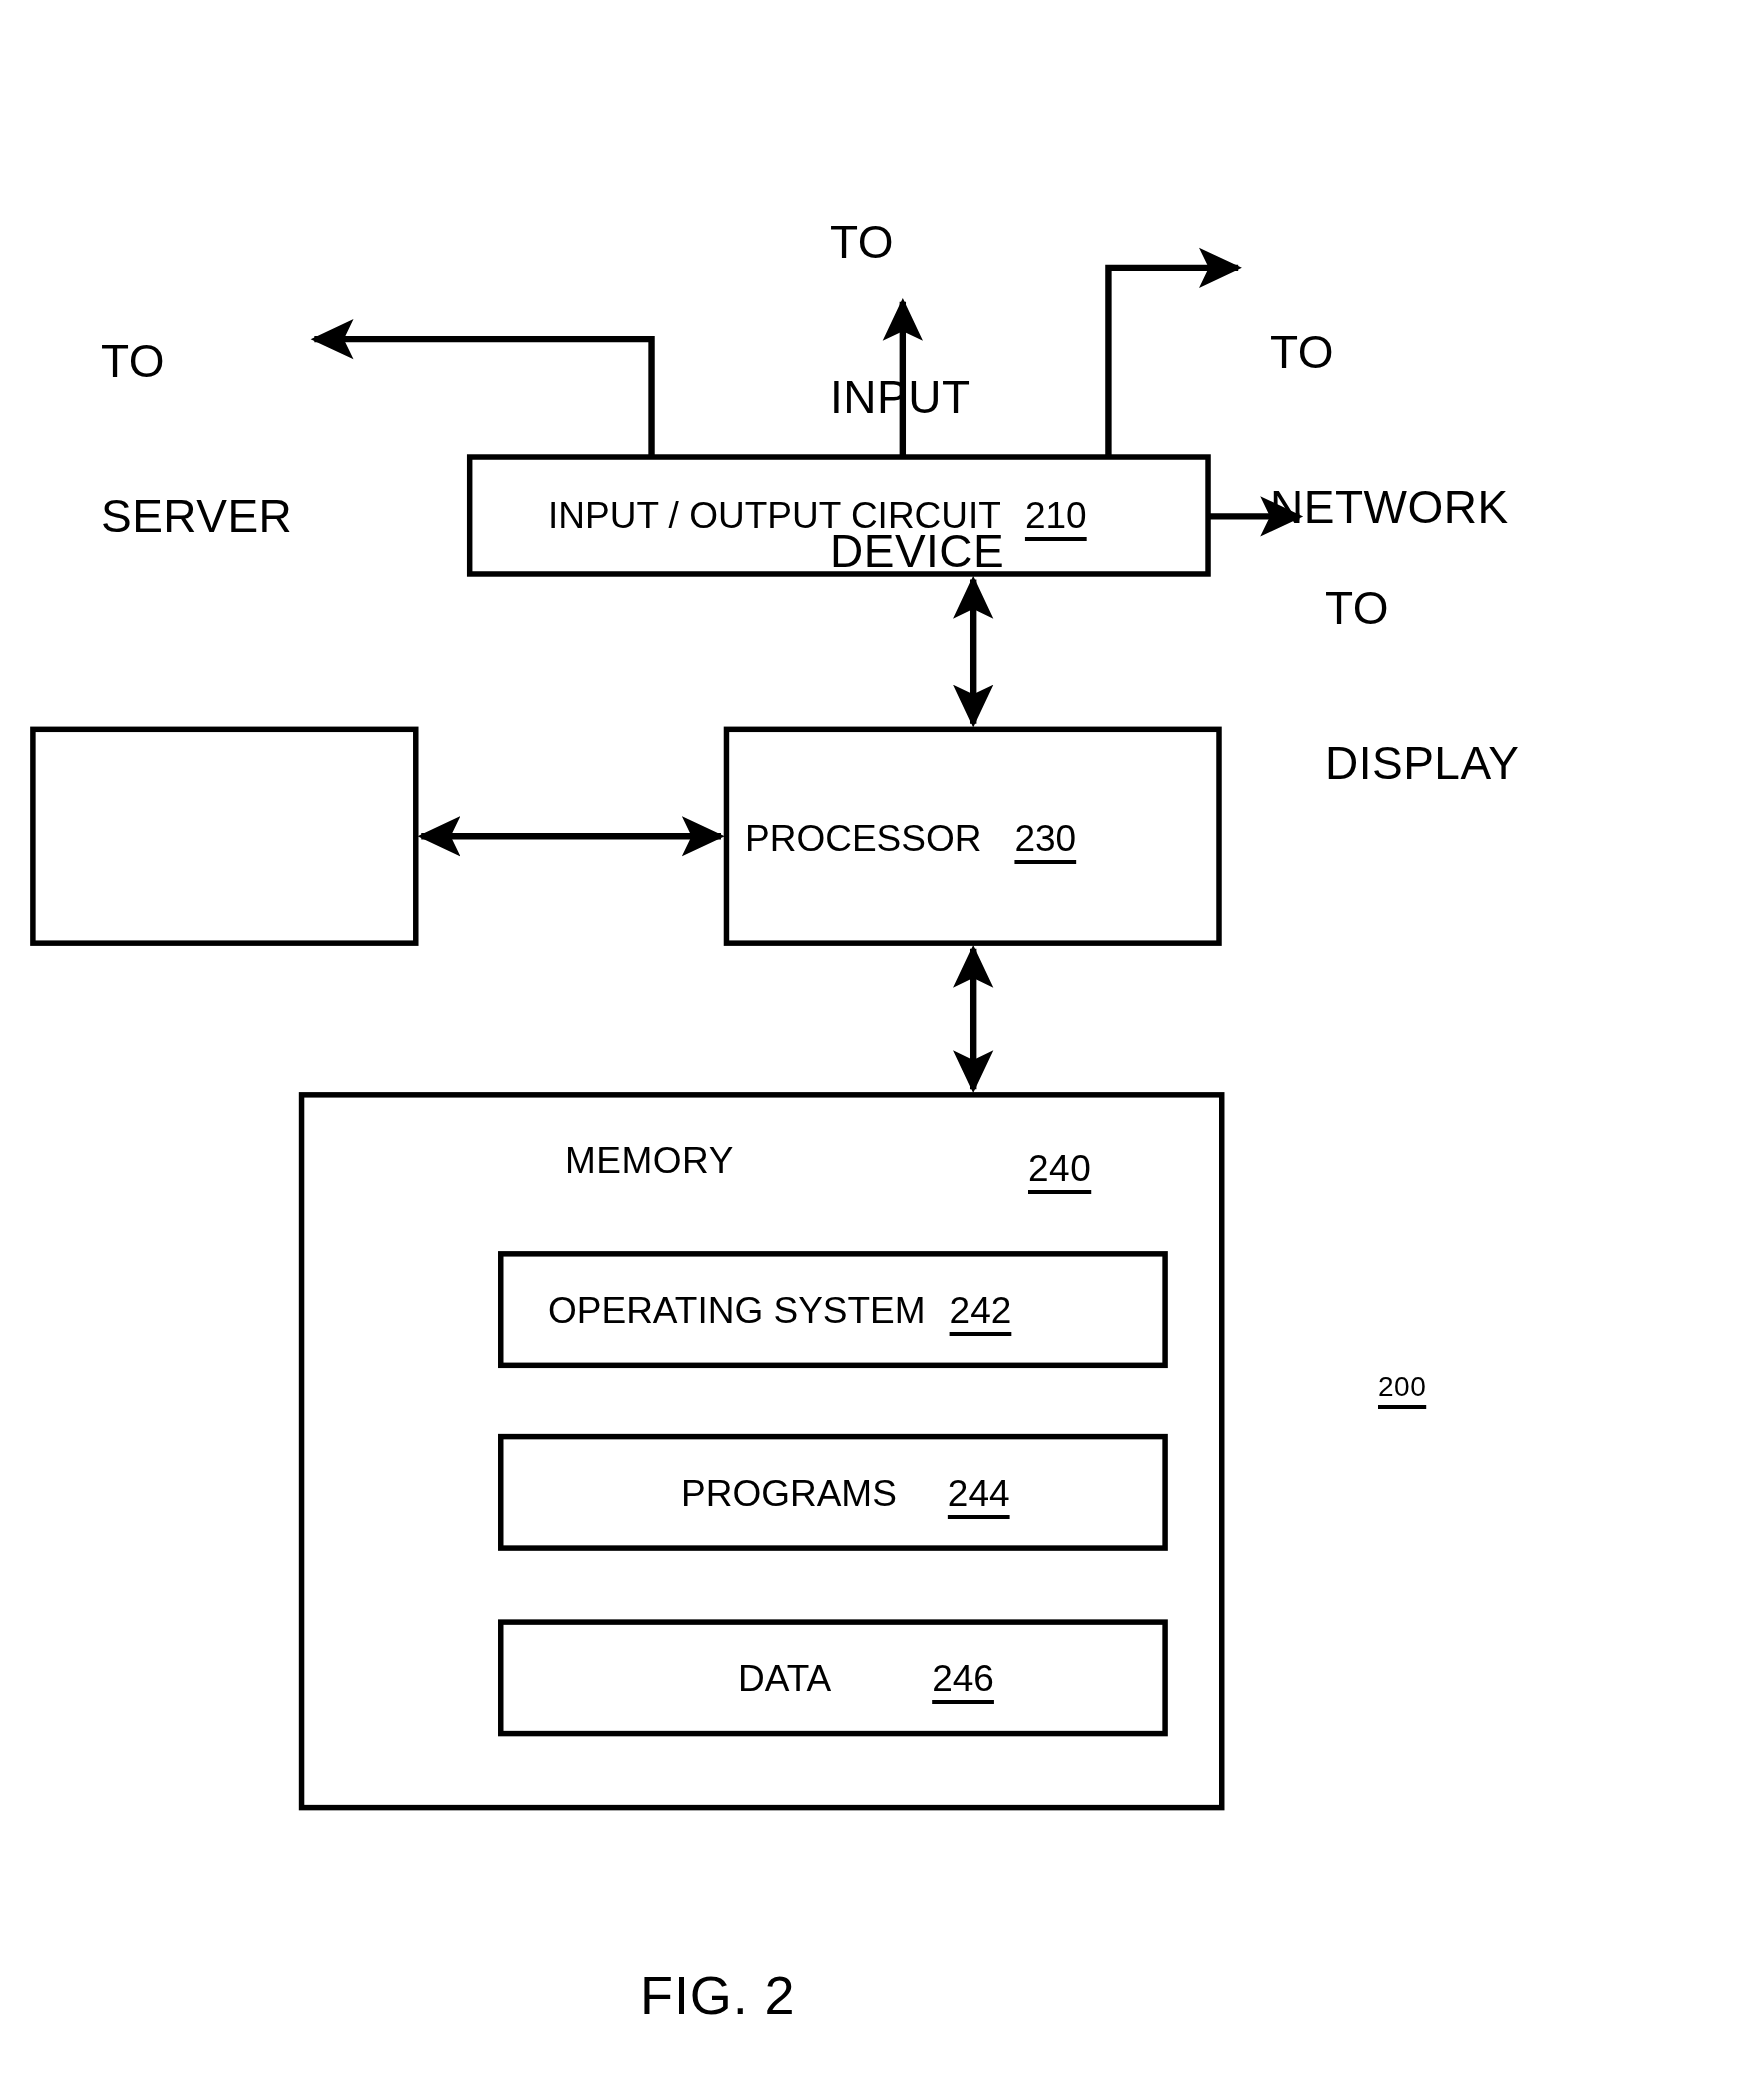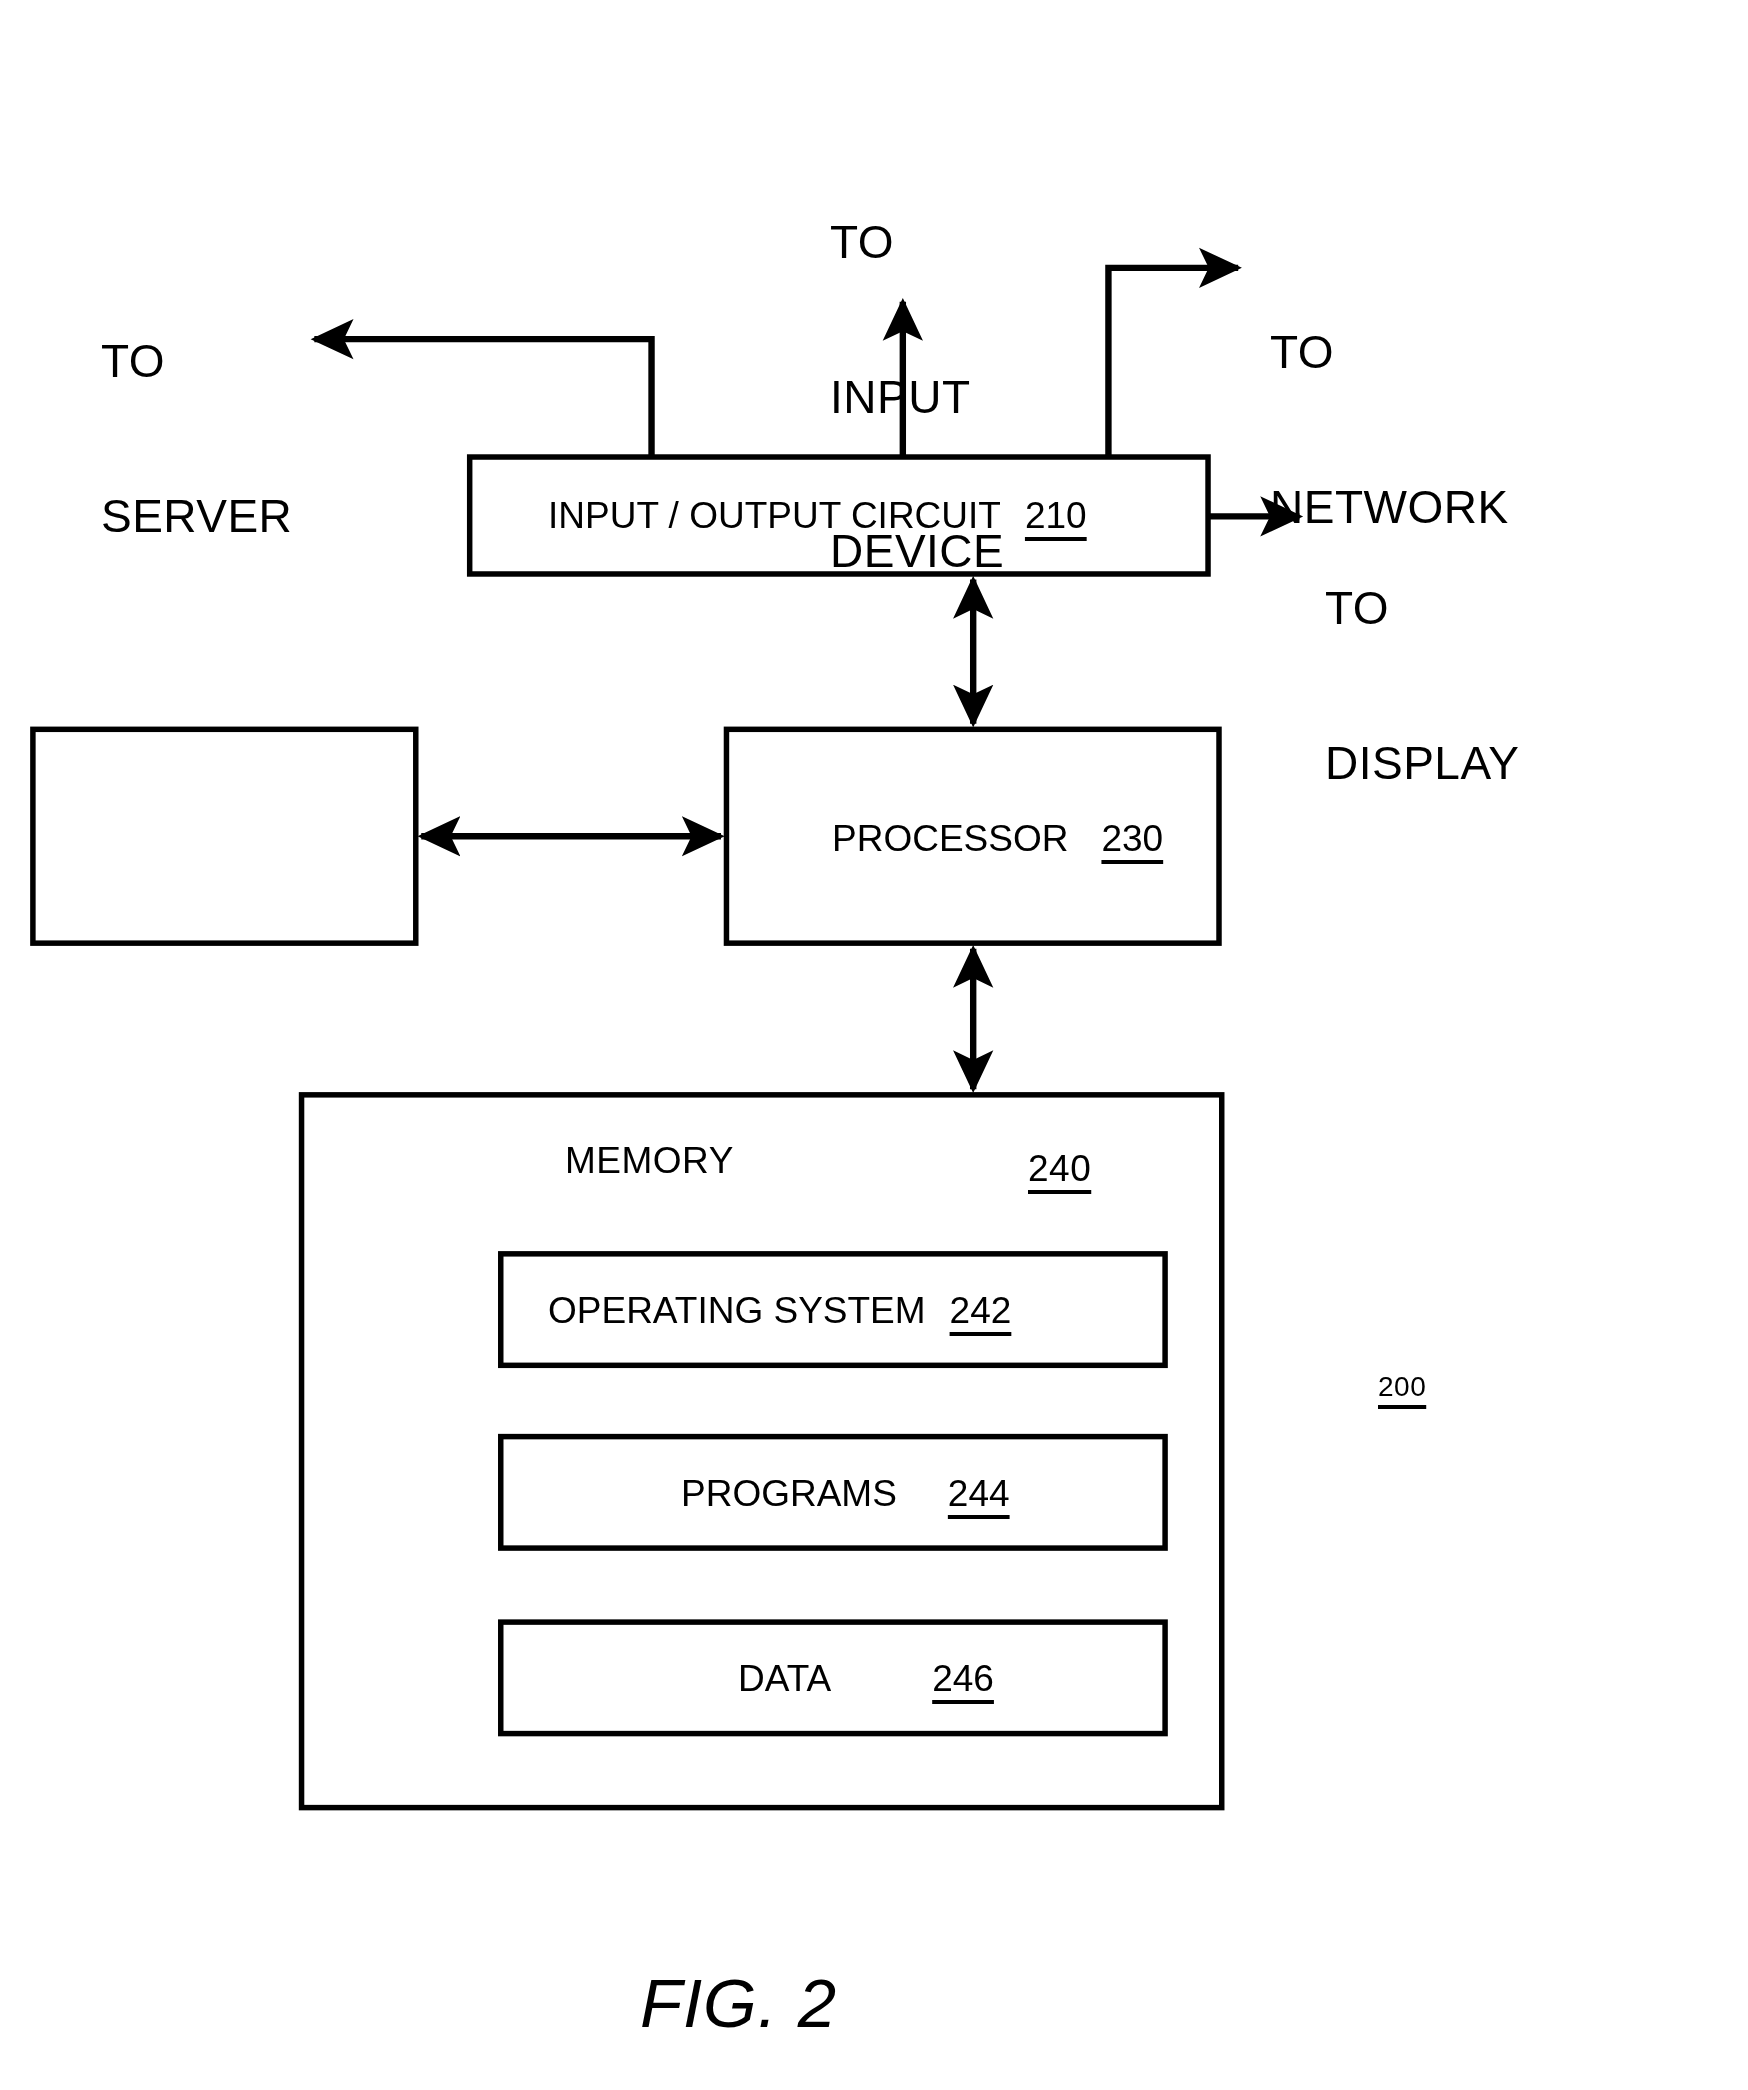--- a/index.html
+++ b/index.html
@@ -42,23 +42,22 @@
   .boxtext {
     font-size: 37px;
     font-weight: 400;
   }
   .numref {
     text-decoration: underline;
     text-underline-offset: 9.1px;
     text-decoration-thickness: 3.7px;
   }
   .figcap {
-    font-size: 69px;
+    font-size: 54px;
     letter-spacing: 0.9px;
-    font-style: italic;
   }
   .reflabel {
     font-size: 28px;
   }
   .boxlabel-row {
     position: absolute;
     display: flex;
     align-items: flex-start;
     white-space: pre;
   }
@@ -126,21 +125,21 @@
     <div>DISPLAY</div>
   </div>
 
   <div class="boxlabel-row boxtext" style="left:548px; top:495px;">
     <span>INPUT / OUTPUT CIRCUIT</span>
     <span style="display:inline-block; width:24px;"></span>
     <span class="numref">210</span>
   </div>
 
 
-  <div class="boxlabel-row boxtext" style="left:832px; top:818px;">
+  <div class="boxlabel-row boxtext" style="left:745px; top:818px;">
     <span>PROCESSOR</span>
     <span style="display:inline-block; width:33px;"></span>
     <span class="numref">230</span>
   </div>
 
   <div class="lbl boxtext" style="left:550px; top:1140px;margin-left:15px;">MEMORY</div>
   <div class="lbl boxtext numref" style="left:1028px; top:1148px;">240</div>
 
   <div class="boxlabel-row boxtext" style="left:548px; top:1290px;">
     <span>OPERATING SYSTEM</span>

